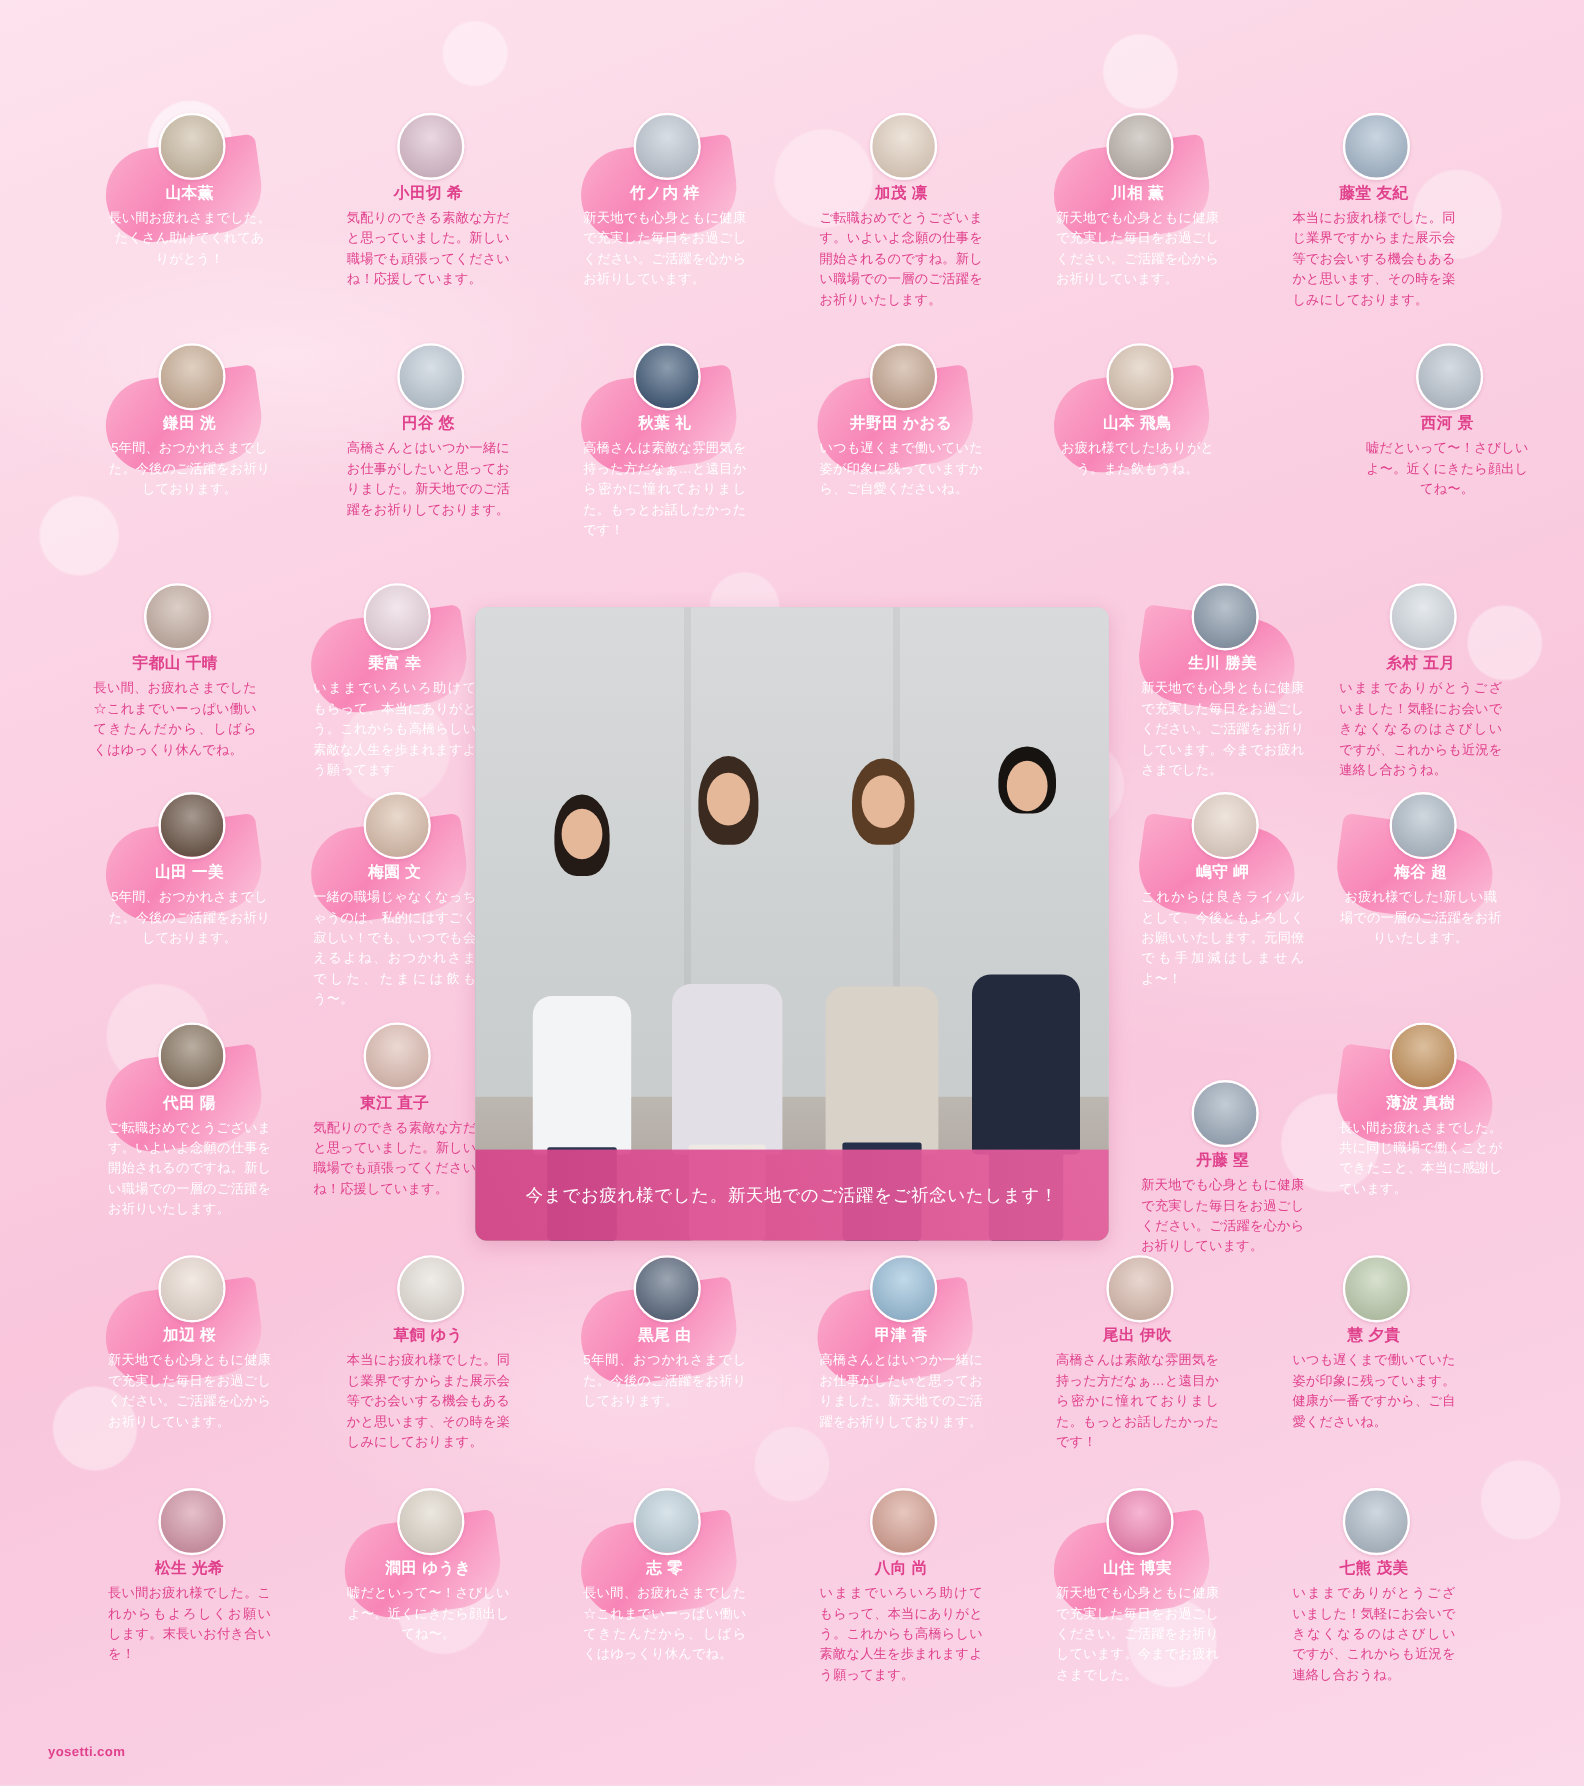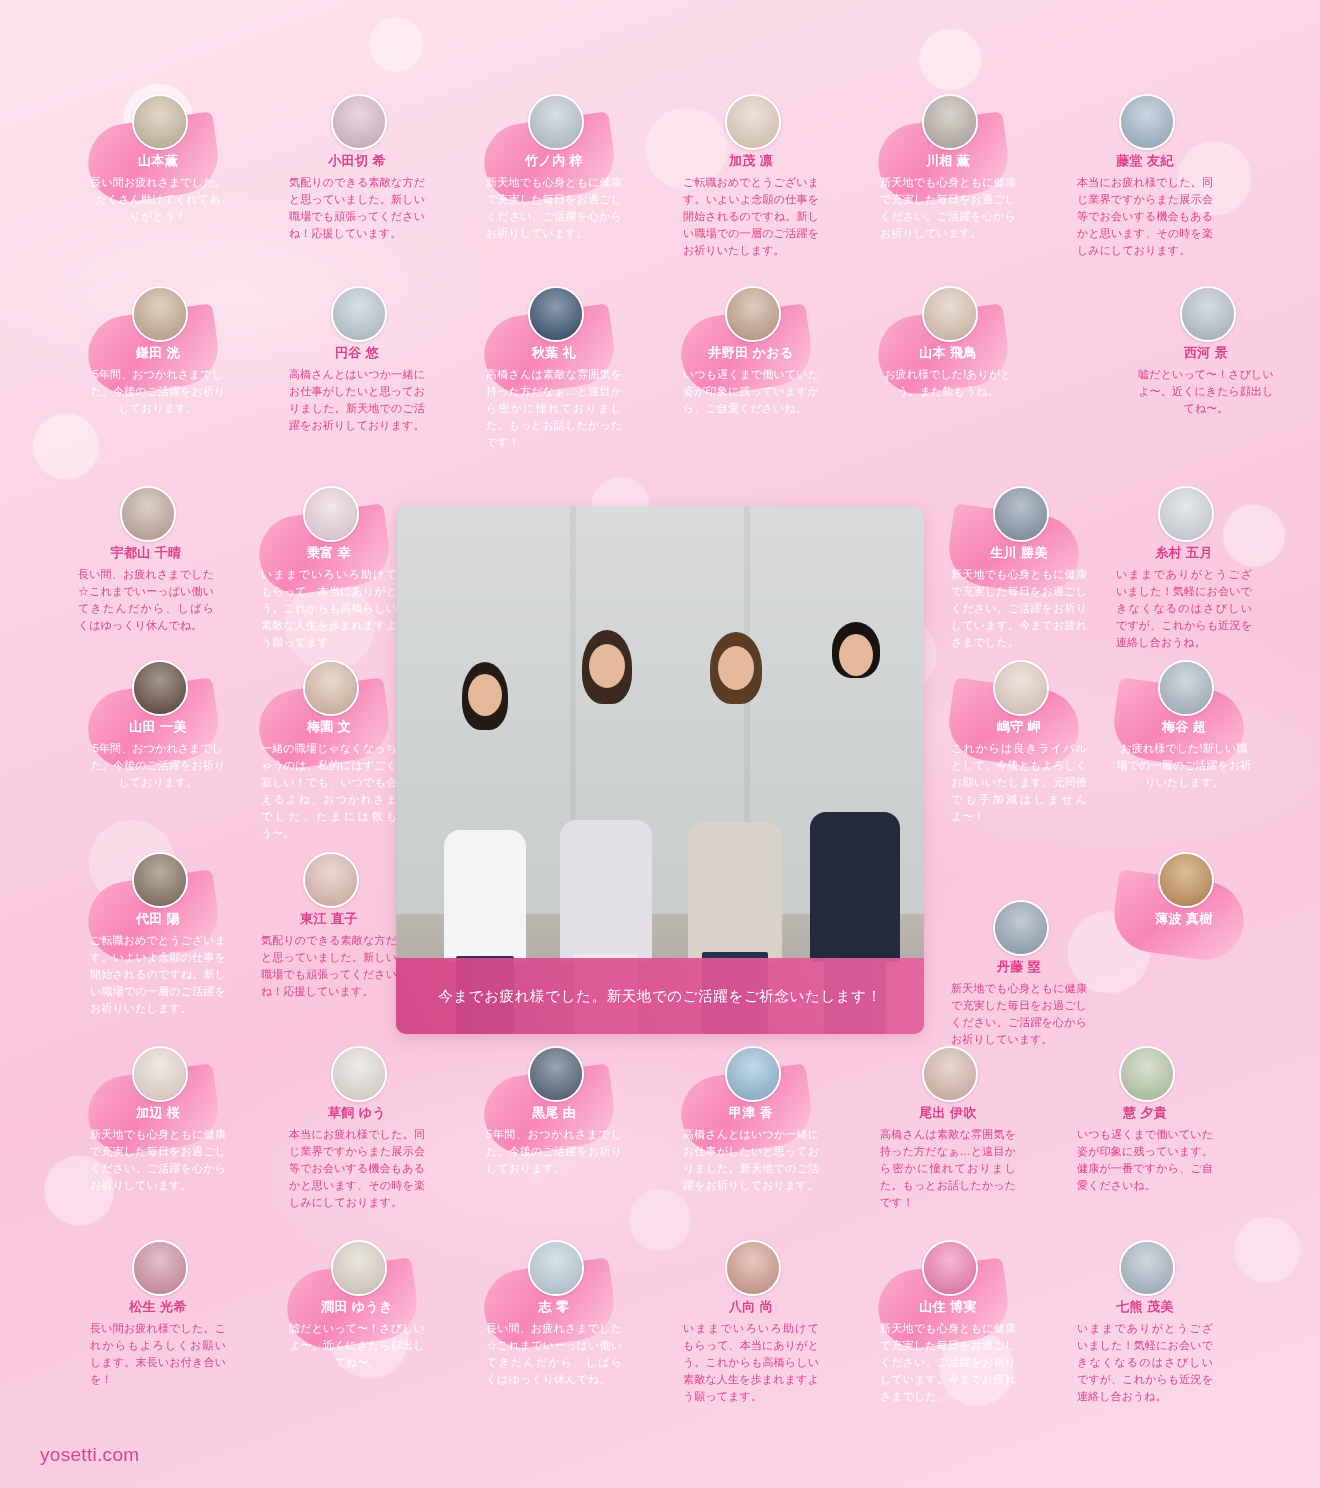--- a/index.html
+++ b/index.html
@@ -191,22 +191,22 @@
     color: #fff;
     font-size: 14.5px;
     letter-spacing: 0.6px;
   }
 
   
   #footer-logo {
     position: absolute;
     left: 40px;
     bottom: 22px;
-    font-size: 19px;
-    font-weight: normal;
+    font-size: 11px;
+    font-weight: bold;
     color: #e0418c;
     letter-spacing: 0.3px;
   }
 </style>
 </head>
 <body>
 
 <div id="bg"></div>
 
 <div id="page">
@@ -463,20 +463,21 @@
       </div>
       <div class="msg" style="left: 1110px; top: 852px;">
         <div class="petal right">
           <i class="p1"></i>
         </div>
         <div class="avatar">
           <span class="ph" style="background: radial-gradient(circle at 50% 35%, rgba(255, 255, 255, 0.45), rgba(0, 0, 0, 0.12)), rgb(192, 138, 78);"></span>
         </div>
         <div class="body">
           <div class="name white">薄波 真樹</div>
+          <div class="text white">長い間お疲れさまでした。共に同じ職場で働くことができたこと、本当に感謝しています。</div>
         </div>
       </div>
       <div class="msg" style="left: 84px; top: 1046px;">
         <div class="petal">
           <i class="p1"></i>
         </div>
         <div class="avatar">
           <span class="ph" style="background: radial-gradient(circle at 50% 35%, rgba(255, 255, 255, 0.45), rgba(0, 0, 0, 0.12)), rgb(231, 216, 205);"></span>
         </div>
         <div class="body">

